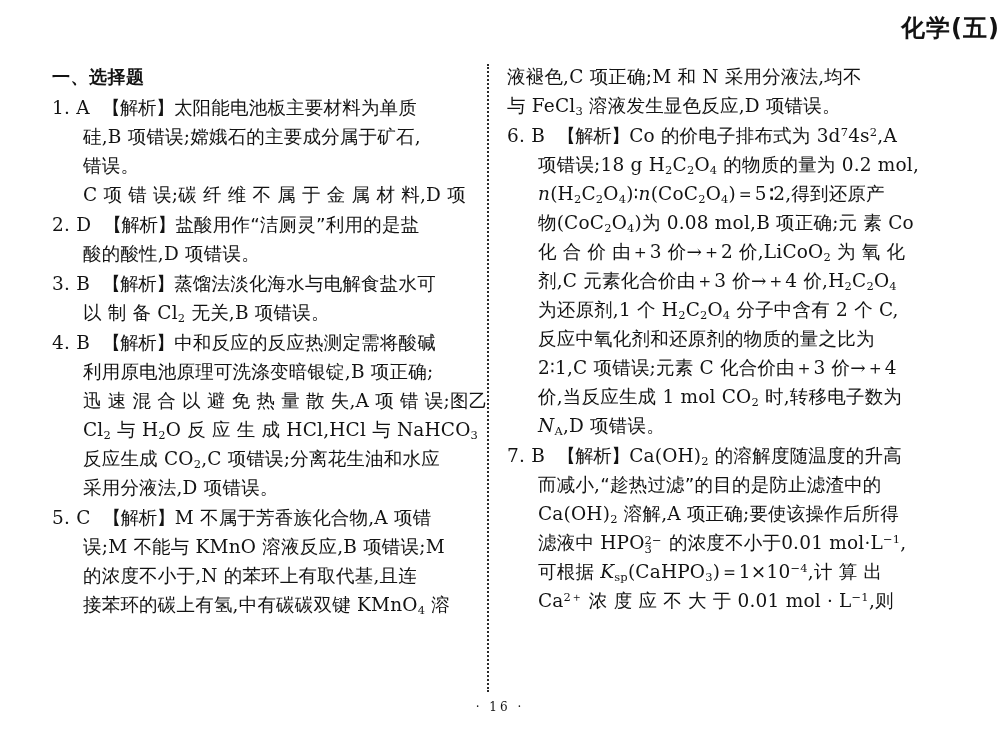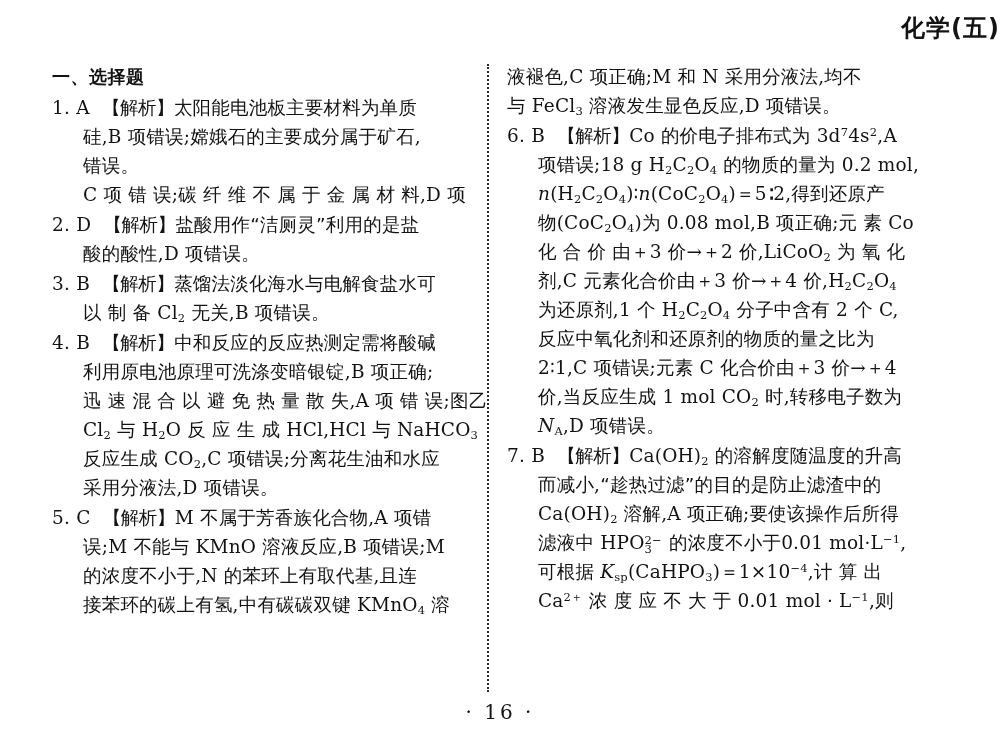--- a/index.html
+++ b/index.html
@@ -108,21 +108,21 @@
   .stack .sp { position: absolute; left: 0; top: -0.40em;  font-size: 0.62em; white-space: nowrap;}
   .stack .sb { position: absolute; left: 0; top:  0.42em;  font-size: 0.62em; white-space: nowrap;}
 
   
   .page-number {
     position: absolute;
     top: 700px;
     left: 0;
     width: 1000px;
     text-align: center;
-    font-size: 20px;
+    font-size: 12px;
     letter-spacing: 3px;
   }
 </style>
 </head>
 <body>
 
 <div class="page">
 
   <div class="page-title">化学(五)</div>
 

